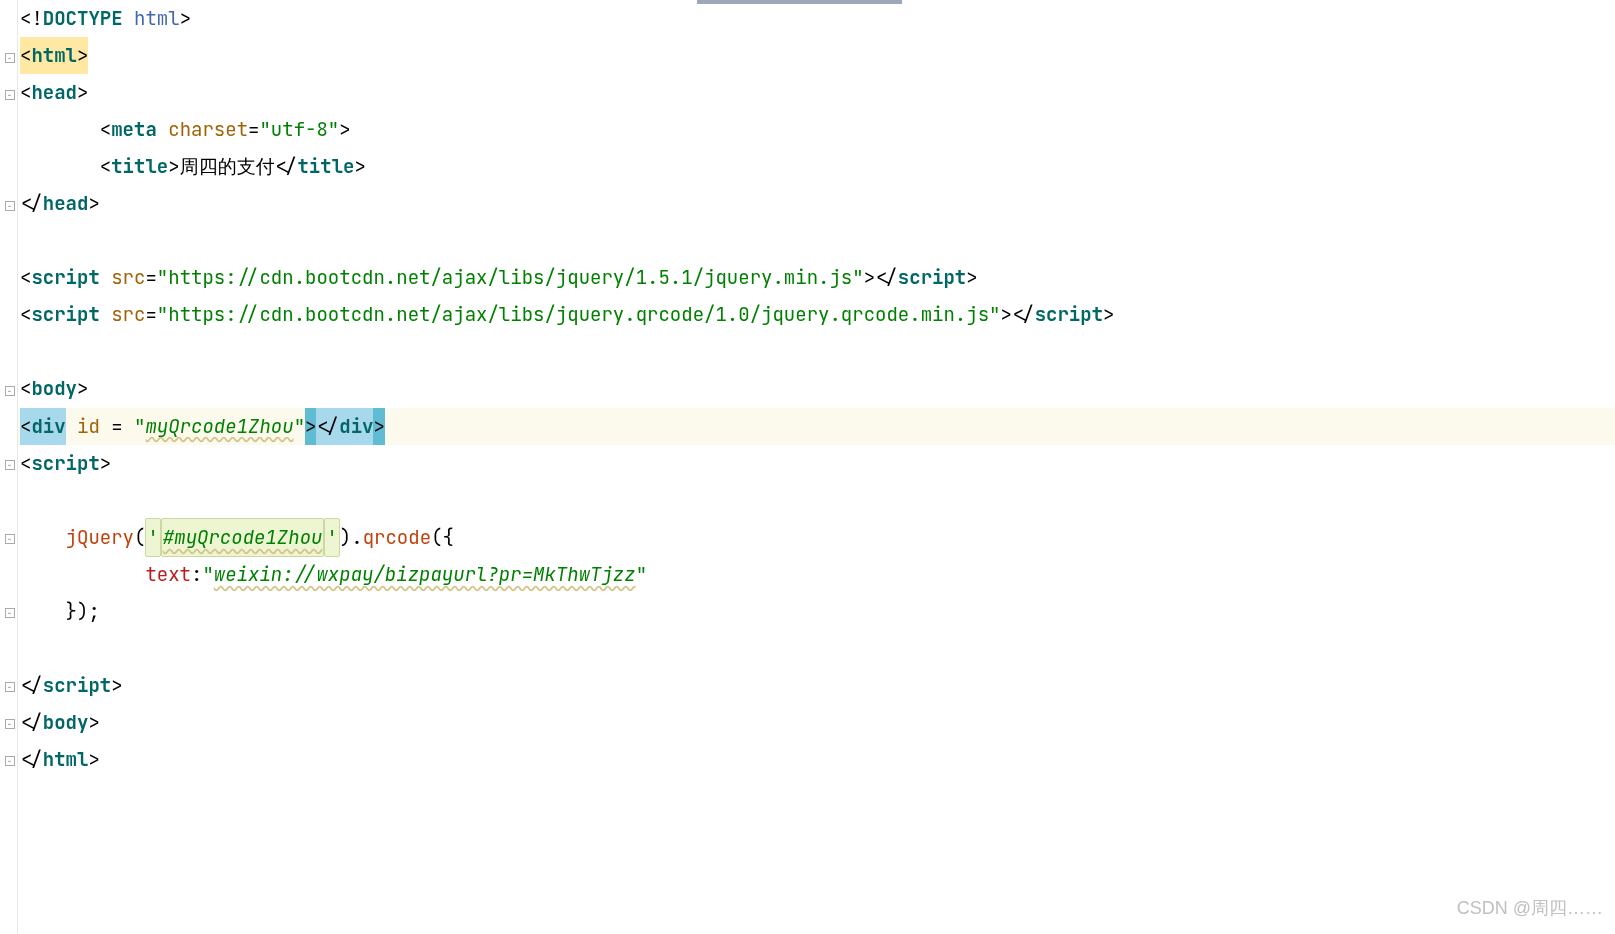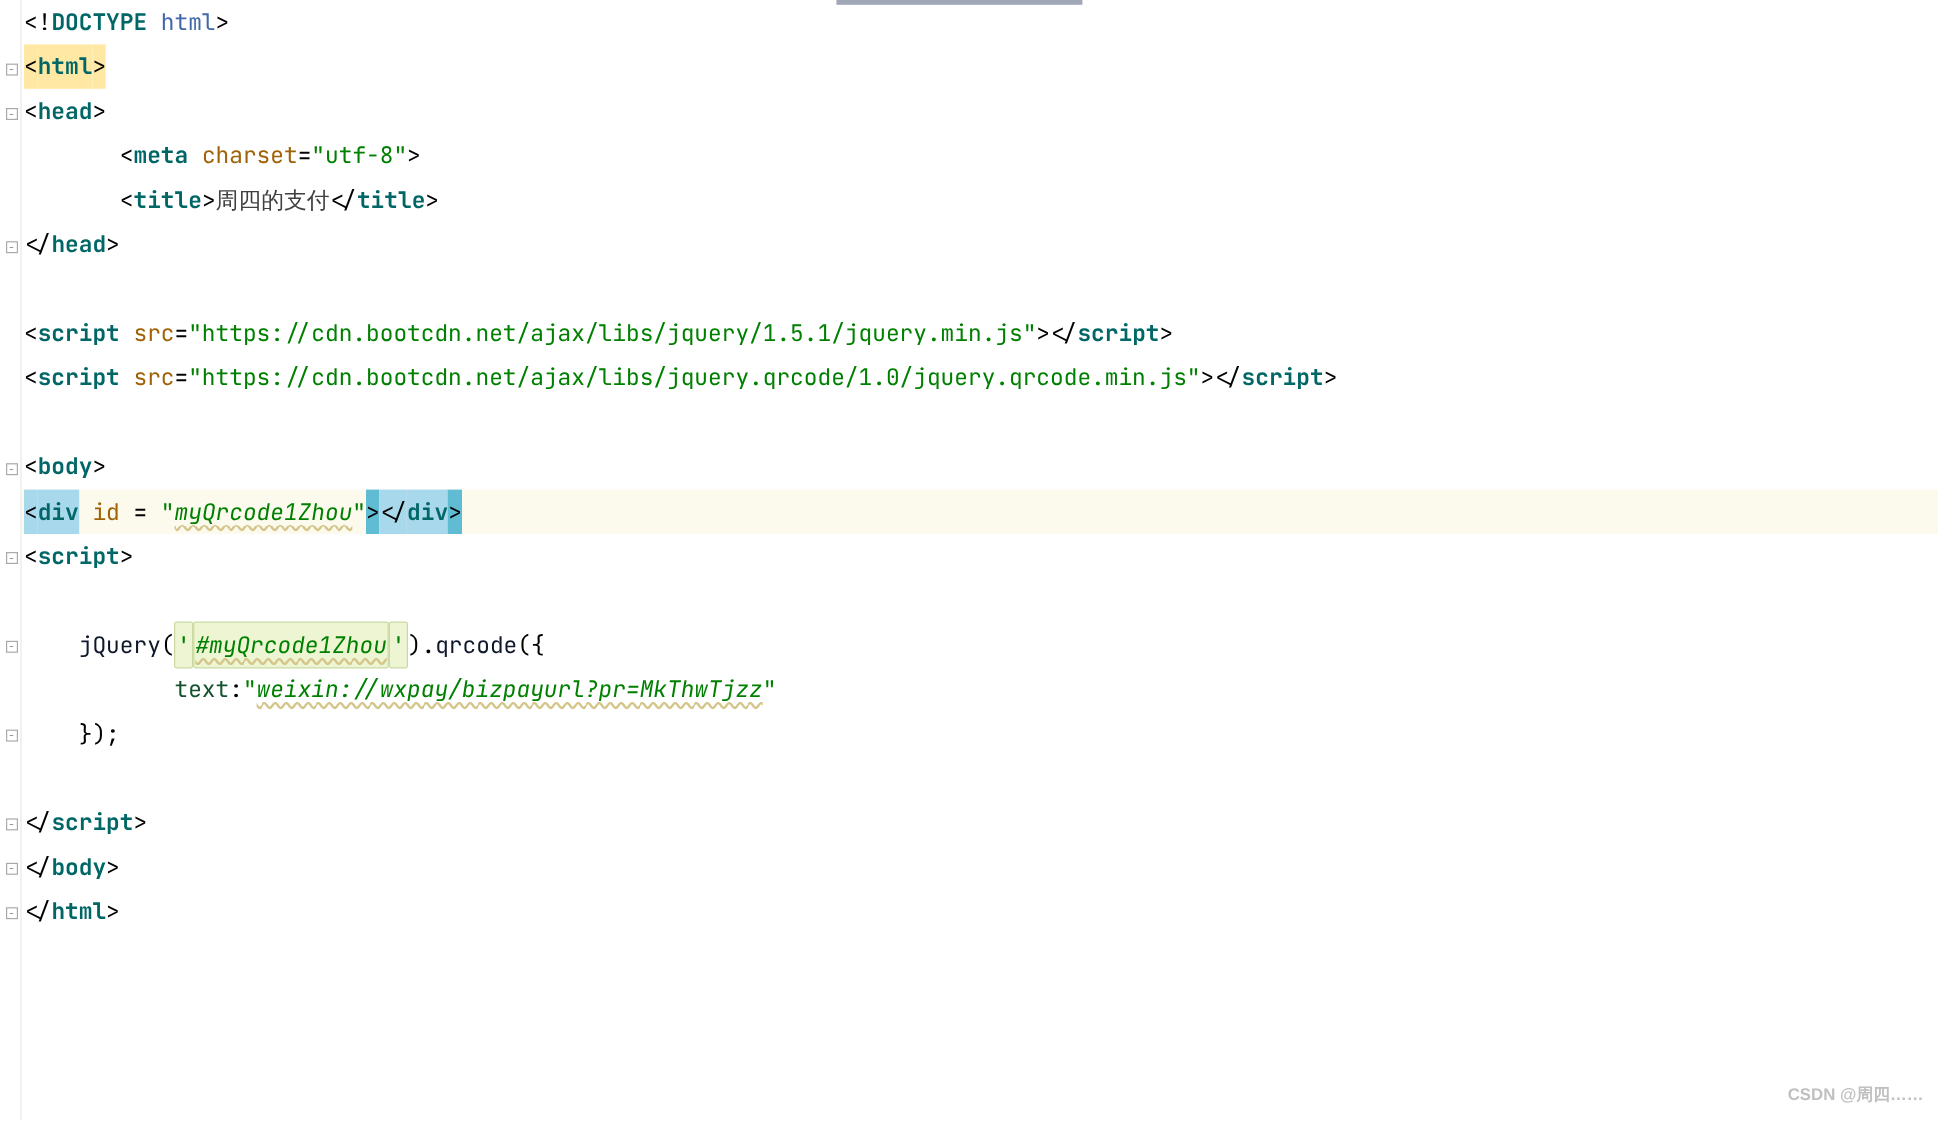--- a/index.html
+++ b/index.html
@@ -53,26 +53,26 @@
       display: flex;
       align-items: center;
       padding-left: 2px;
     }
     .line.current {
       background: #fcfaed;
     }
     .t-tag { color: #006666; font-weight: bold; }
     .t-attr { color: #a16207; }
     .t-string { color: #008000; }
-    .t-text { color: #404040; }
+    .t-text { color: #000000; }
     .t-bracket { color: #000000; }
     .t-punct { color: #000000; }
-    .t-func { color: #0f172a; }
+    .t-func { color: #c2410c; }
     .t-identifier { color: #4169aa; }
-    .t-prop { color: #14532d; }
+    .t-prop { color: #b91c1c; }
     .t-underline-wavy {
       text-decoration: underline wavy #d4c68a;
       text-decoration-skip-ink: none;
       text-underline-offset: 4px;
       font-style: italic;
     }
     .hl-html {
       background: #ffe8a3;
     }
     .hl-tag-sel {
@@ -84,24 +84,23 @@
     .hl-soft {
       background: #edf5d3;
       border: 1px solid #c9d9a0;
       border-radius: 2px;
       padding: 0 1px;
     }
     .watermark {
       position: fixed;
       bottom: 8px;
       right: 12px;
-      font-size: 14px;
+      font-size: 18px;
       color: #c0c0c0;
       font-family: Arial, sans-serif;
-      font-weight: bold;
     }
     .tab-indicator {
       position: fixed;
       top: 0;
       left: 697px;
       width: 205px;
       height: 4px;
       background: #a0a8b8;
     }
   </style>

